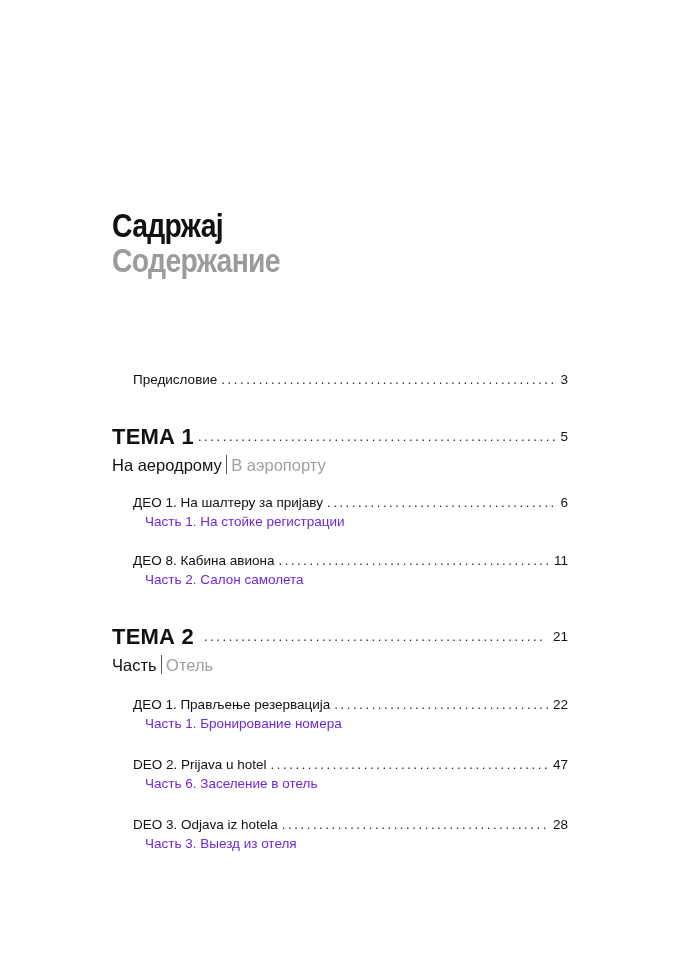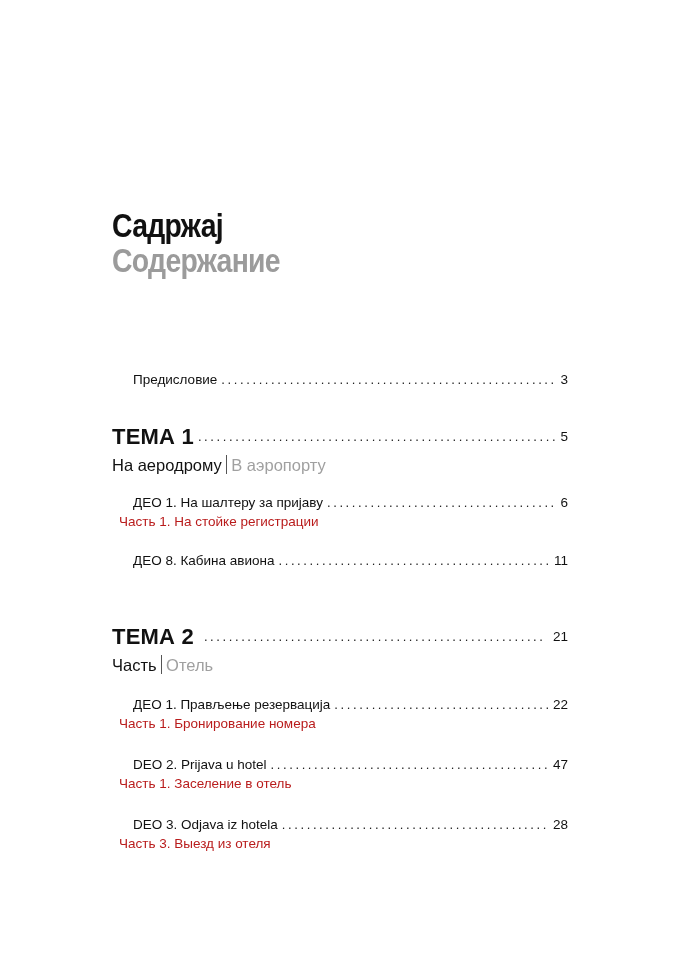--- a/index.html
+++ b/index.html
@@ -71,23 +71,23 @@
 
     .entry {
       left: 133px;
       width: 435px;
       font-size: 13.5px;
       color: #111111;
       line-height: 18px;
     }
     .entry-sub {
       position: absolute;
-      left: 119px;
+      left: 145px;
       font-size: 13.5px;
-      color: #b91c1c;
+      color: #6d28d9;
       line-height: 18px;
       white-space: nowrap;
     }
 
     .theme {
       left: 112px;
       width: 456px;
       line-height: 26px;
     }
     .theme .label {
@@ -146,20 +146,21 @@
     <span class="leader"></span>
     <span class="num">6</span>
   </div>
   <div class="entry-sub" style="top:513px;">Часть 1. На стойке регистрации</div>
 
   <div class="toc-row entry" style="top:552px;">
     <span class="label">ДЕО 8. Кабина авиона</span>
     <span class="leader"></span>
     <span class="num">11</span>
   </div>
+  <div class="entry-sub" style="top:571px;">Часть 2. Салон самолета</div>
 
   <div class="toc-row theme" style="top:624px;gap:6px;">
     <span class="label">ТЕМА 2</span>
     <span class="leader"></span>
     <span class="num">21</span>
   </div>
   <div class="theme-sub" style="top:654px;">
     <span>Часть</span><span class="sep"></span><span class="alt">Отель</span>
   </div>
 
@@ -168,21 +169,21 @@
     <span class="leader"></span>
     <span class="num">22</span>
   </div>
   <div class="entry-sub" style="top:715px;">Часть 1. Бронирование номера</div>
 
   <div class="toc-row entry" style="top:756px;">
     <span class="label">DEO 2. Prijava u hotel</span>
     <span class="leader"></span>
     <span class="num">47</span>
   </div>
-  <div class="entry-sub" style="top:775px;">Часть 1. Заселение в отель</div>
+  <div class="entry-sub" style="top:775px;">Часть 6. Заселение в отель</div>
 
   <div class="toc-row entry" style="top:816px;">
     <span class="label">DEO 3. Odjava iz hotela</span>
     <span class="leader"></span>
     <span class="num">28</span>
   </div>
   <div class="entry-sub" style="top:835px;">Часть 3. Выезд из отеля</div>
 
 </div>
 

